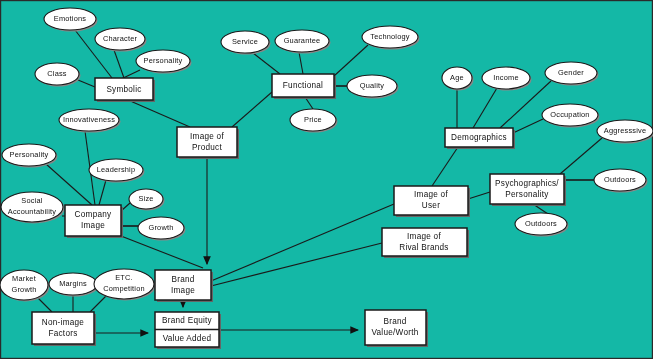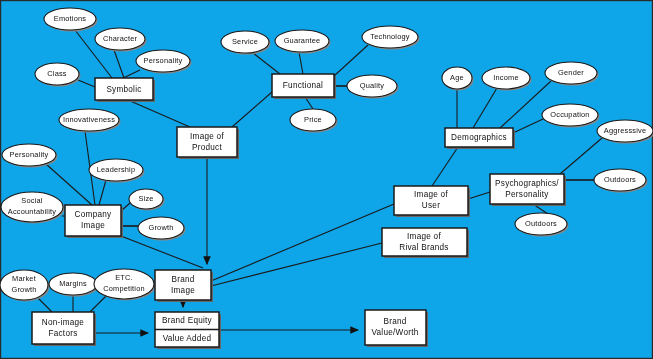--- a/index.html
+++ b/index.html
@@ -4,21 +4,21 @@
 <style>
   html, body {
     margin: 0;
     padding: 0;
     background: #ffffff;
   }
   #canvas-wrap {
     position: relative;
     width: 653px;
     height: 359px;
-    background: #0ea5e9;
+    background: #14b8a6;
     overflow: hidden;
     font-family: "Liberation Sans", sans-serif;
   }
   svg#diagram {
     display: block;
     width: 653px;
     height: 359px;
   }
   .edge {
     stroke: #1a1a1a;

